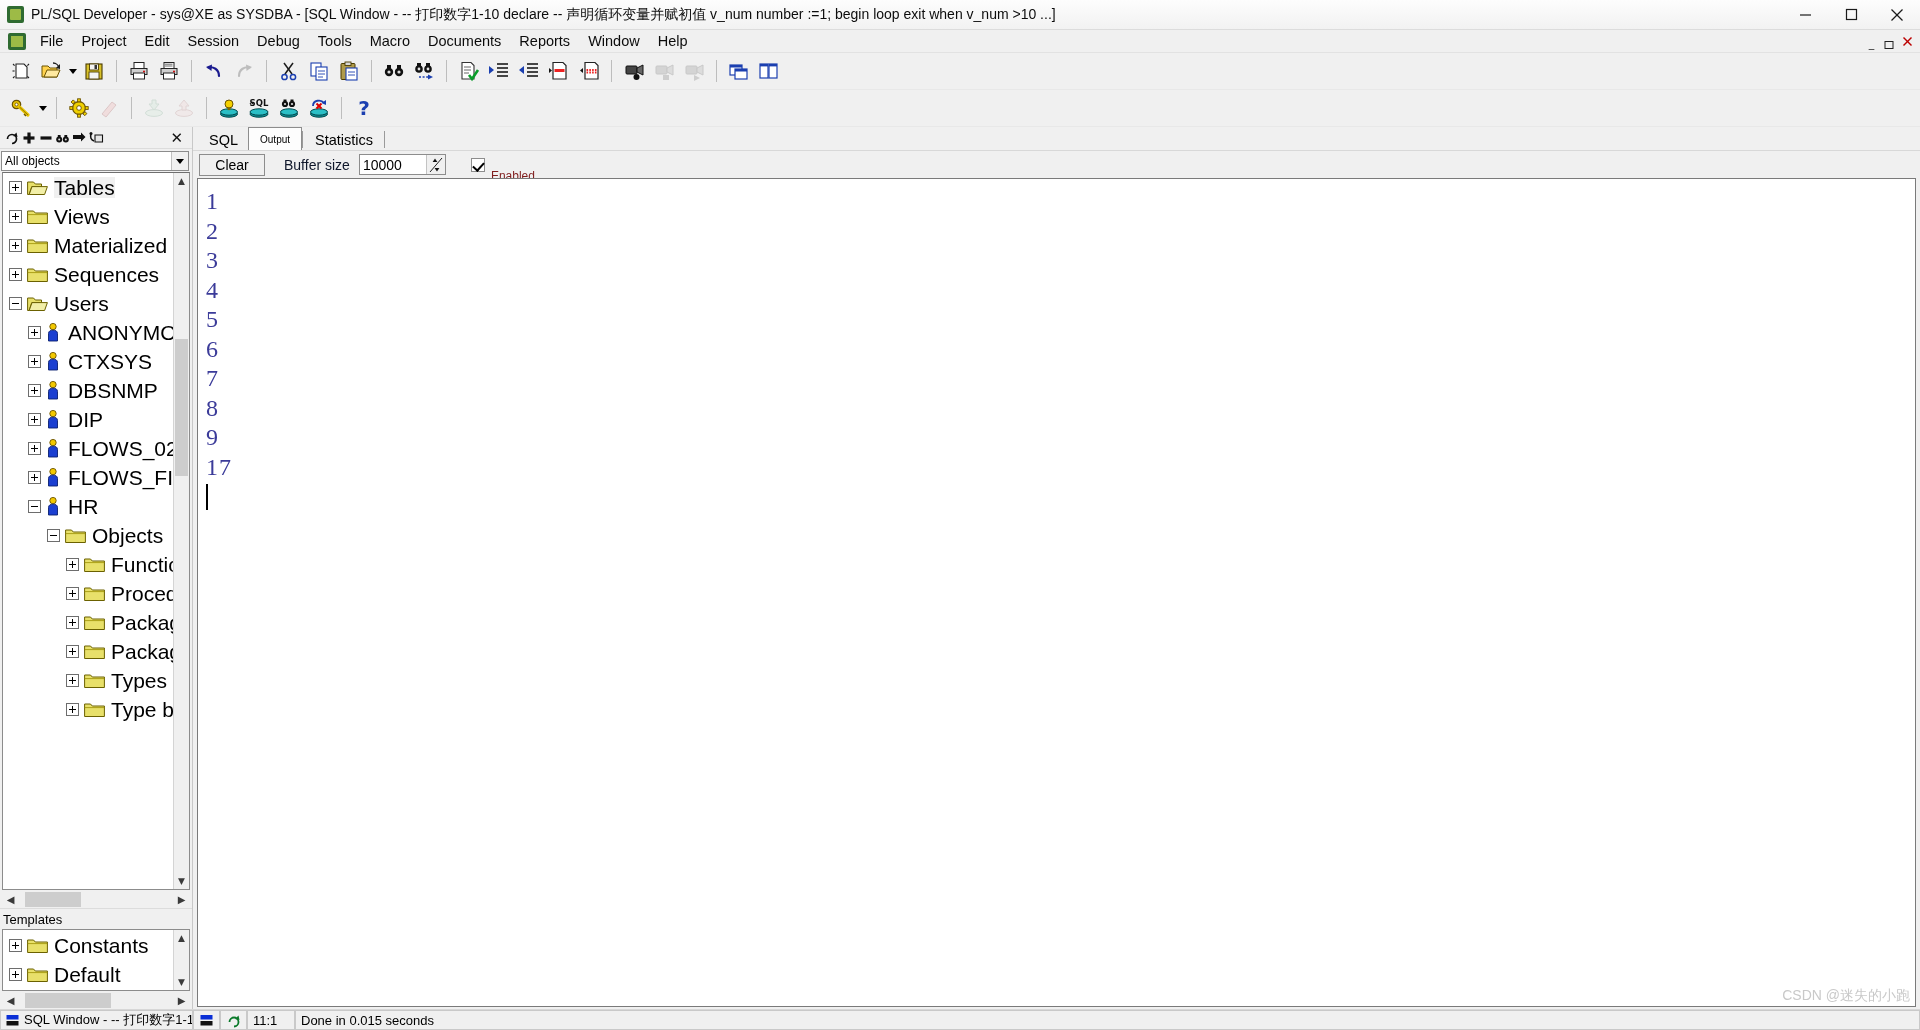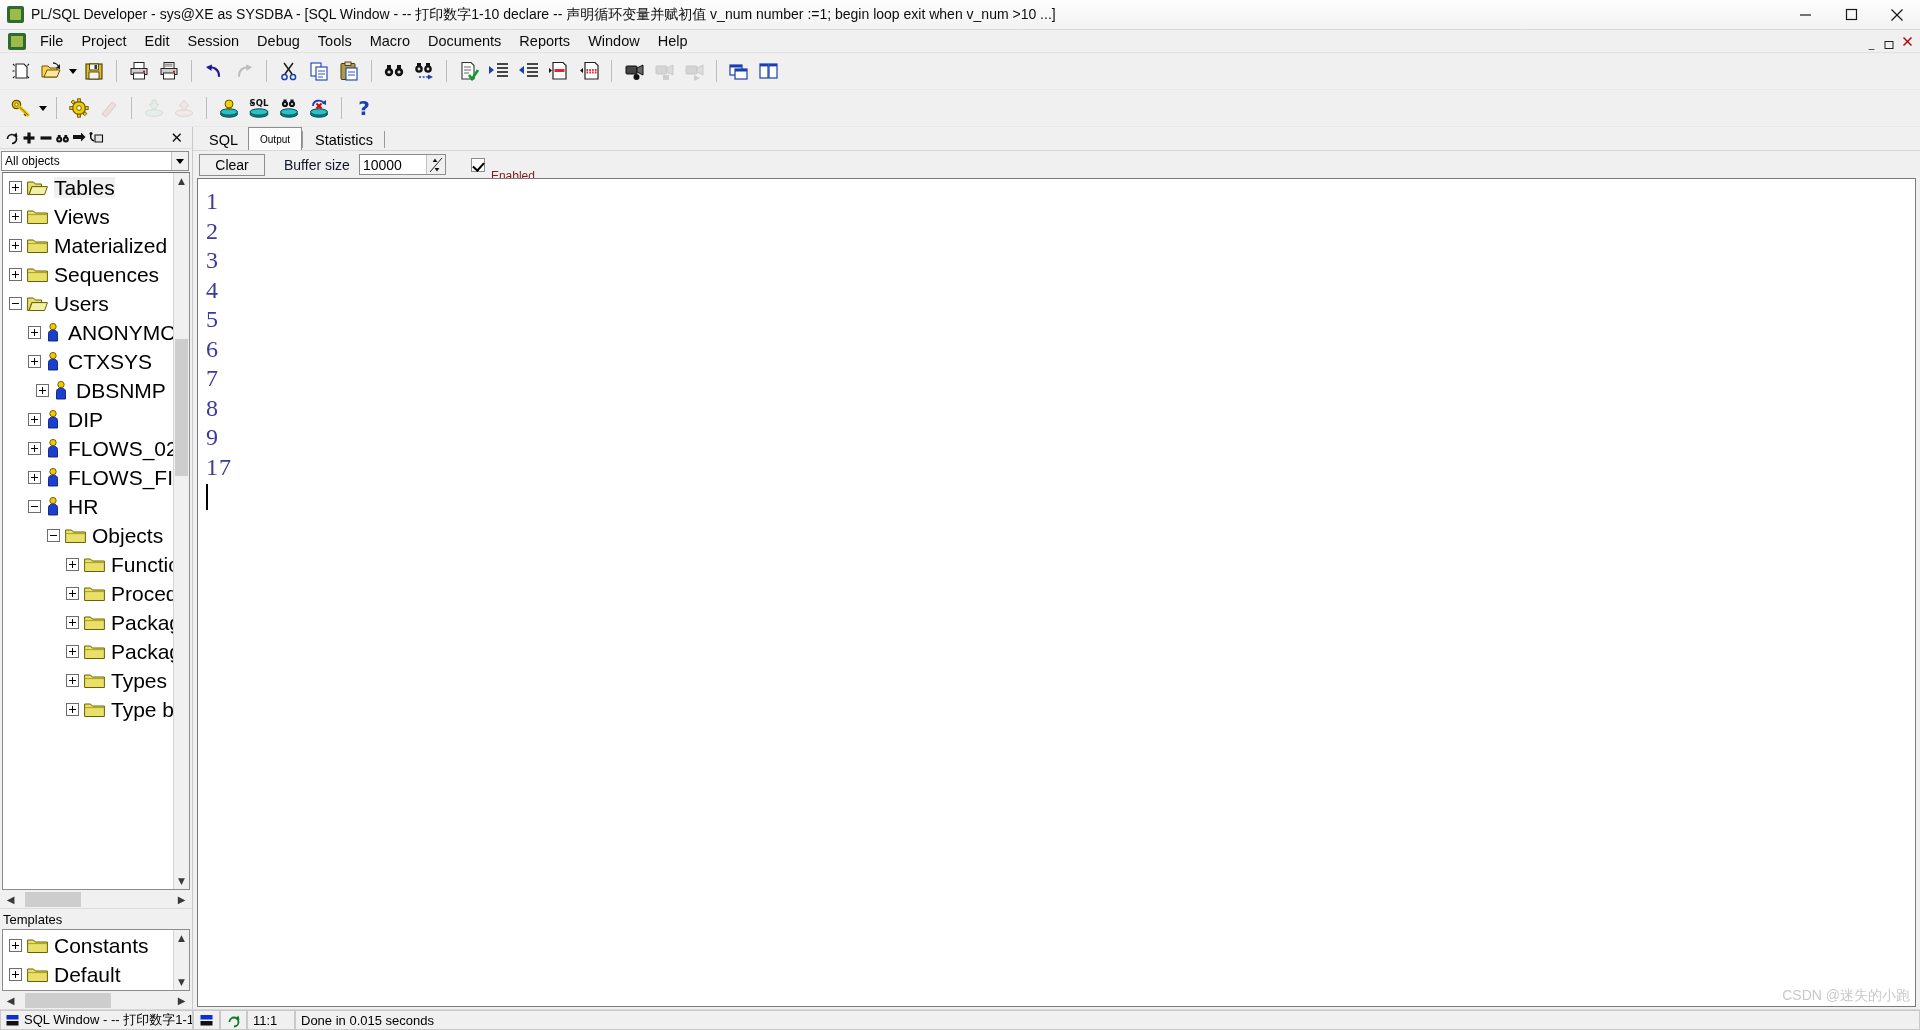--- a/index.html
+++ b/index.html
@@ -968,21 +968,21 @@
             </div>
             <div class="trow" style="height: 29px;">
               <div class="tindent" style="width: 25px;"></div>
               <div class="texp plus"></div>
               <div class="tuser"><svg width="14" height="19" viewBox="0 0 14 19">
                   <circle cx="7" cy="3.6" r="3.2" fill="#f2c800" stroke="#6b5200" stroke-width="0.9"></circle>
                   <path d="M2.5 18 L2.5 10.5 C2.5 8 4.5 7.2 7 7.2 C9.5 7.2 11.5 8 11.5 10.5 L11.5 18 Z" fill="#1b3fd1" stroke="#0a1f70" stroke-width="0.9"></path>
                 </svg></div>
               <div class="tlabel" style="font-size: 21px;">CTXSYS</div>
             </div>
-            <div class="trow" style="height: 29px; padding-left: 8px;">
+            <div class="trow" style="height: 29px;">
               <div class="tindent" style="width: 25px;"></div>
               <div class="texp plus"></div>
               <div class="tuser"><svg width="14" height="19" viewBox="0 0 14 19">
                   <circle cx="7" cy="3.6" r="3.2" fill="#f2c800" stroke="#6b5200" stroke-width="0.9"></circle>
                   <path d="M2.5 18 L2.5 10.5 C2.5 8 4.5 7.2 7 7.2 C9.5 7.2 11.5 8 11.5 10.5 L11.5 18 Z" fill="#1b3fd1" stroke="#0a1f70" stroke-width="0.9"></path>
                 </svg></div>
               <div class="tlabel" style="font-size: 21px;">DBSNMP</div>
             </div>
             <div class="trow" style="height: 29px;">
               <div class="tindent" style="width: 25px;"></div>

